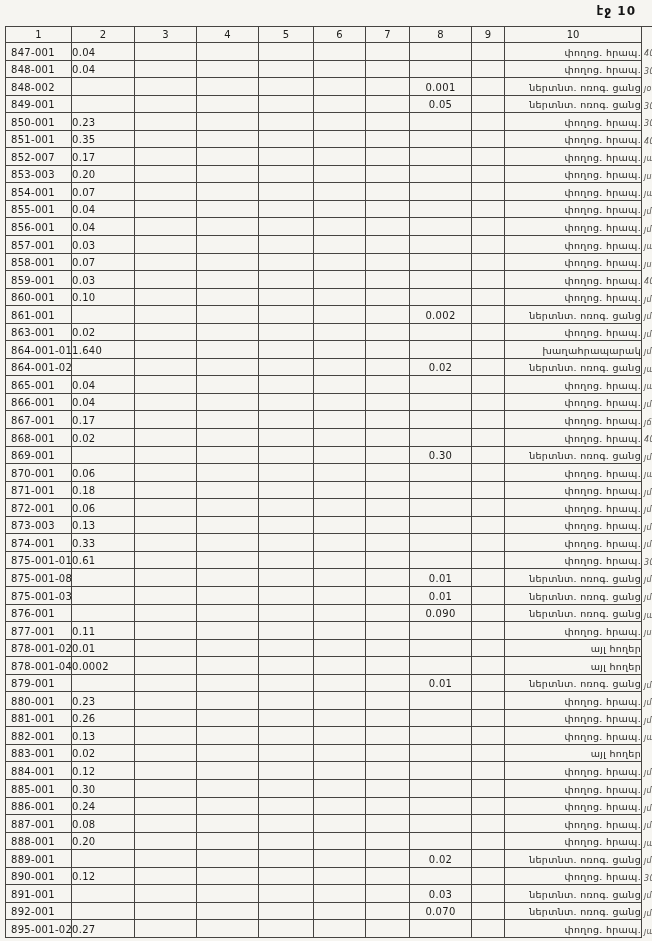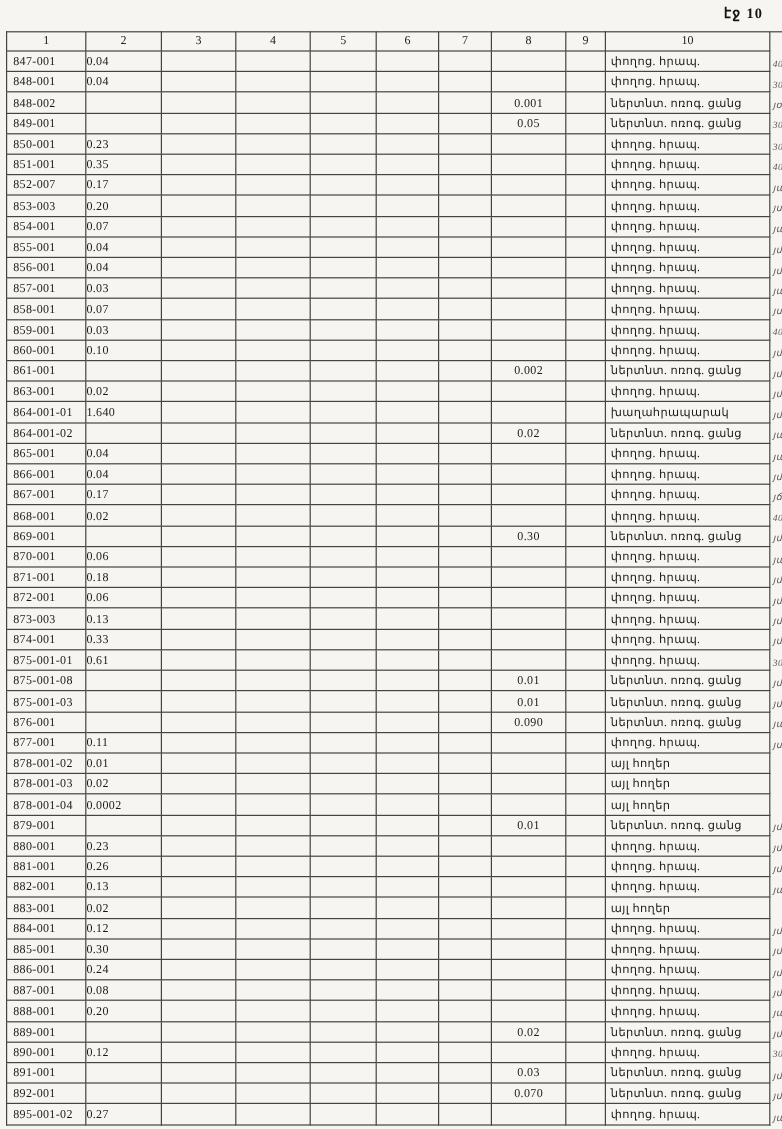--- a/index.html
+++ b/index.html
@@ -3,21 +3,21 @@
 <meta charset="utf-8">
 <style>
   html,body{margin:0;padding:0;}
   body{
     width:652px;height:941px;overflow:hidden;
     background:#f6f5f1;
     font-family:"DejaVu Sans", sans-serif;
     color:#191919;
     position:relative;
   }
-  .sheet{position:relative;width:652px;height:711px;font-family:Liberation Serif, serif;}
+  .sheet{position:relative;width:652px;height:711px;}
   .page-label{
     position:absolute;top:4px;right:16px;
     font-size:12px;font-weight:bold;letter-spacing:1px;
     color:#141414;
   }
   table.doc{
     position:absolute;top:26px;left:5px;
     width:647px;height:912px;
     border-collapse:collapse;table-layout:fixed;
   }
@@ -38,21 +38,21 @@
     color:#20201e;
   }
   tbody td{
     vertical-align:bottom;padding-bottom:2px;
     color:#1c1b19;letter-spacing:0.3px;
   }
   td.c1{text-align:left;padding-left:5px;}
   td.c2{text-align:left;}
   td.c3,td.c4,td.c5,td.c6,td.c7,td.c9{text-align:center;}
   td.c8{text-align:center;}
-  td.c10{text-align:left;padding-left:4px;font-size:9.5px;}
+  td.c10{text-align:right;padding-left:4px;font-size:9.5px;}
   th.markcol{border:none;border-top:1px solid #464441;background:transparent;}
   td.markcol{
     border:none;font-size:8px;font-style:italic;
     color:#3a3835;opacity:.85;text-align:left;padding-left:2px;
     vertical-align:bottom;
   }
 </style>
 </head>
 <body>
 
@@ -538,33 +538,20 @@
           <td class="c4"></td>
           <td class="c5"></td>
           <td class="c6"></td>
           <td class="c7"></td>
           <td class="c8"></td>
           <td class="c9"></td>
           <td class="c10">այլ հողեր</td>
           <td class="markcol"></td>
         </tr>
         <tr>
-          <td class="c1">878-001-03</td>
-          <td class="c2">0.02</td>
-          <td class="c3"></td>
-          <td class="c4"></td>
-          <td class="c5"></td>
-          <td class="c6"></td>
-          <td class="c7"></td>
-          <td class="c8"></td>
-          <td class="c9"></td>
-          <td class="c10">այլ հողեր</td>
-          <td class="markcol"></td>
-        </tr>
-        <tr>
           <td class="c1">878-001-04</td>
           <td class="c2">0.0002</td>
           <td class="c3"></td>
           <td class="c4"></td>
           <td class="c5"></td>
           <td class="c6"></td>
           <td class="c7"></td>
           <td class="c8"></td>
           <td class="c9"></td>
           <td class="c10">այլ հողեր</td>

